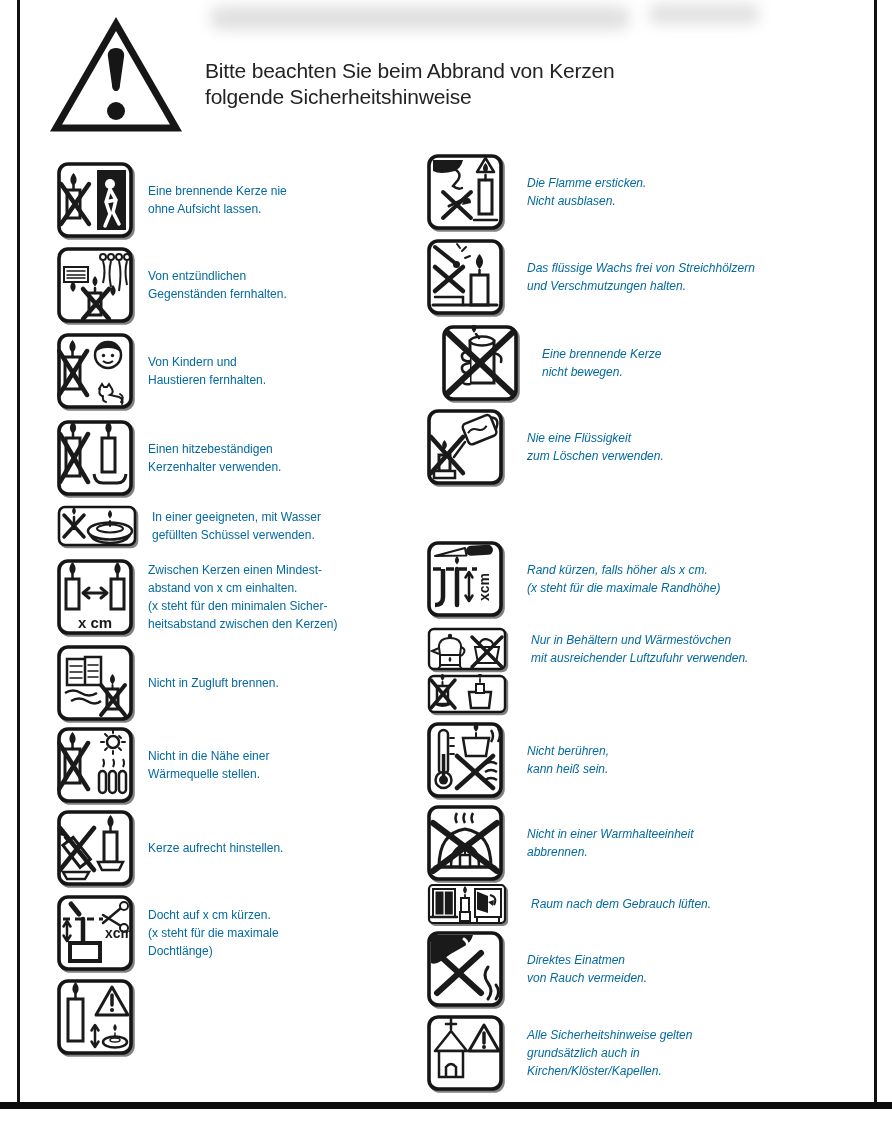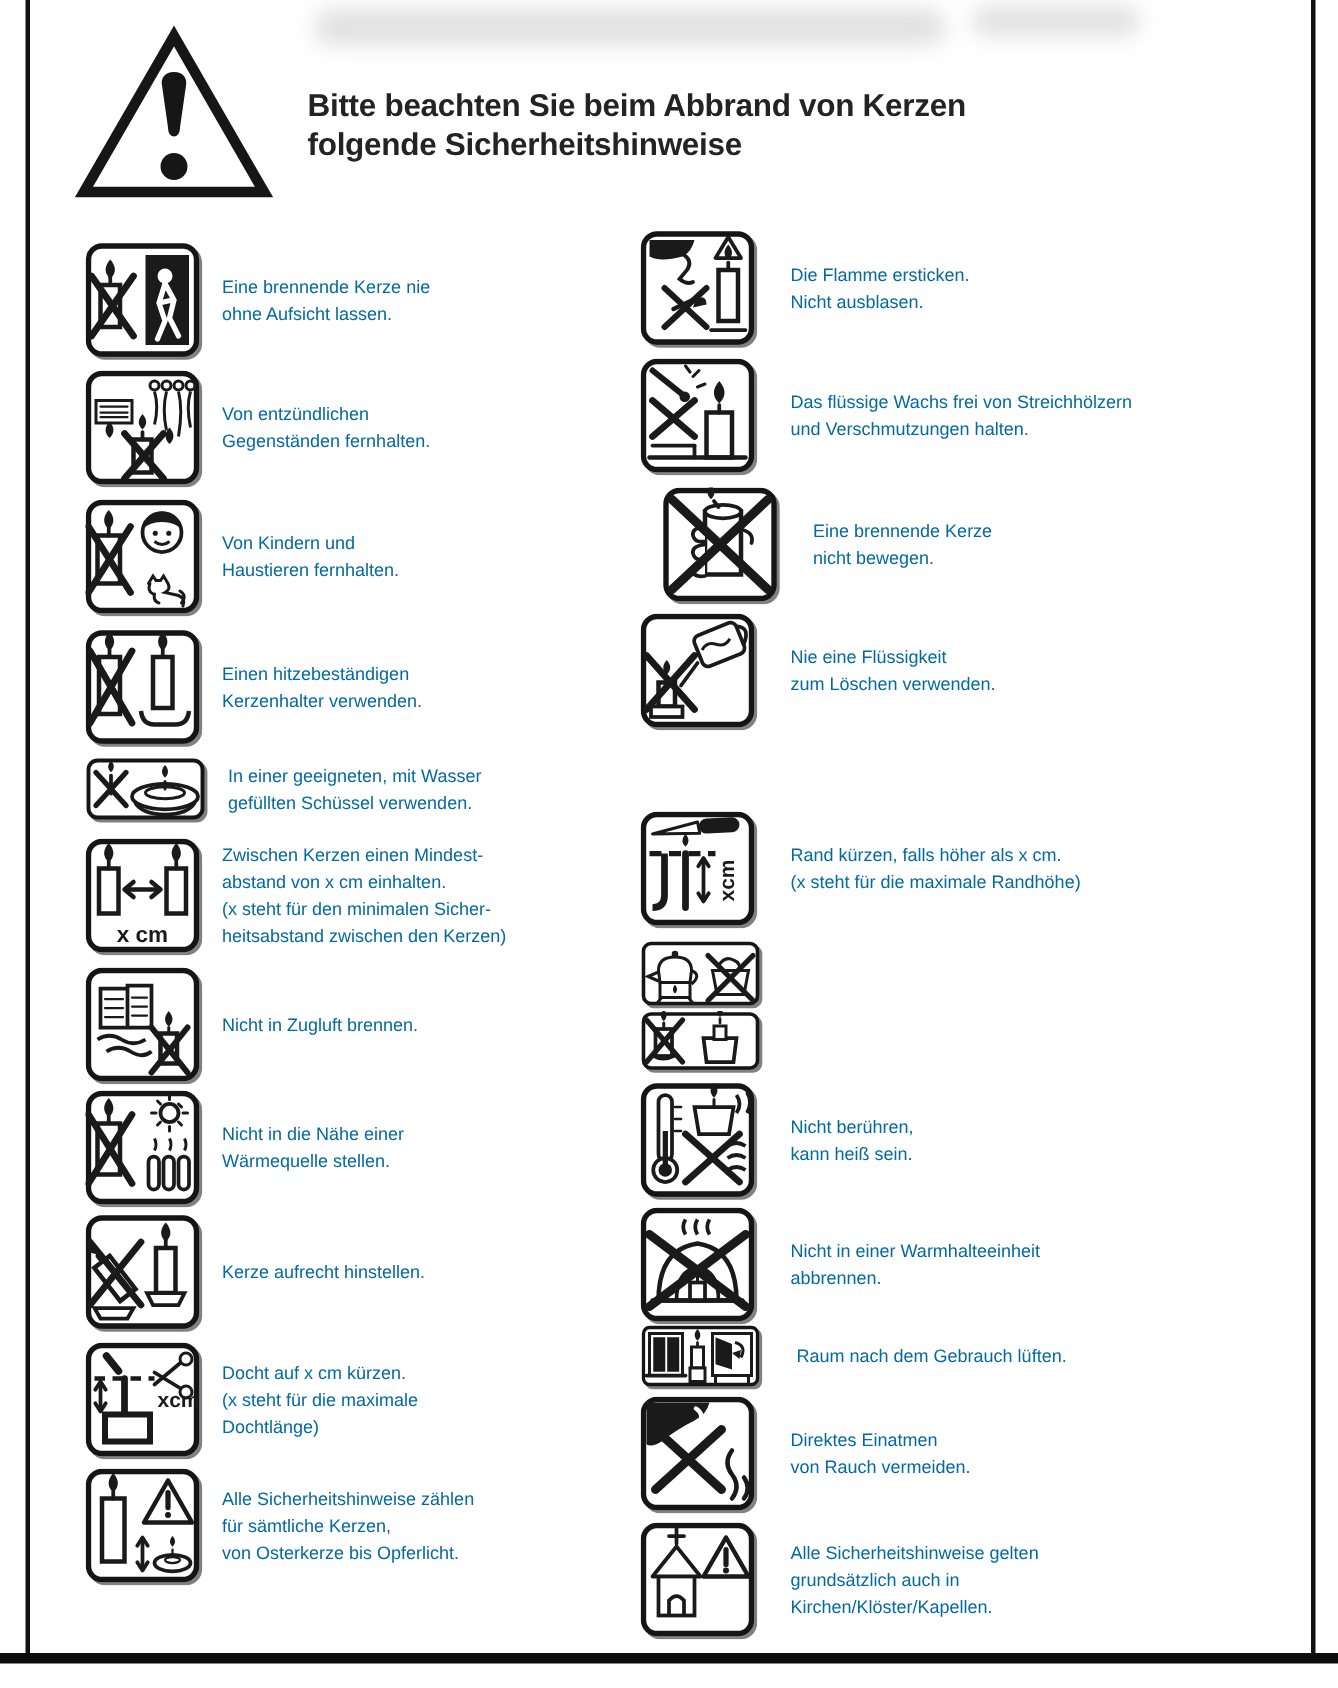--- a/index.html
+++ b/index.html
@@ -6,27 +6,27 @@
   .page{position:relative;width:892px;height:1125px;background:#fff;overflow:hidden;
         font-family:"Liberation Sans","DejaVu Sans",sans-serif;}
   .border-v{position:absolute;top:0;width:3px;height:1104px;background:#121212;}
   .b-left{left:17px}
   .b-right{left:874px}
   .border-bottom{position:absolute;left:0;top:1102px;width:892px;height:7px;background:#0c0c0c;}
   .smudge{position:absolute;background:#c8c8c8;filter:blur(7px);opacity:.55;border-radius:10px;}
   .s1{left:210px;top:6px;width:420px;height:24px;}
   .s2{left:648px;top:4px;width:112px;height:20px;}
   .hdr-triangle{position:absolute;left:50px;top:16px;line-height:0;}
-  .title{position:absolute;left:205px;top:58px;font-size:21px;font-weight:bold;line-height:26px;
+  .title{position:absolute;left:205px;top:58px;font-size:21px;font-weight:normal;line-height:26px;
          color:#232323;white-space:pre-line;letter-spacing:-0.2px;}
   .row{position:absolute;display:flex;align-items:center;}
   .pict{flex:0 0 auto;line-height:0;filter:drop-shadow(2px 2.5px 0 rgba(25,25,25,.55));}
   .txt{font-size:12px;line-height:18px;color:#0369a1;white-space:pre-line;}
   .cl .txt{margin-left:15px;}
-  .cr .txt{margin-left:24px;}
+  .cr .txt{margin-left:24px;font-style:italic;}
 </style>
 </head>
 <body>
 
 <div class="page">
   <div class="border-v b-left"></div>
   <div class="border-v b-right"></div>
   <div class="border-bottom"></div>
   <div class="smudge s1"></div>
   <div class="smudge s2"></div>
@@ -237,23 +237,20 @@
           <path d="M55 8 L71 36 H39 Z" fill="#fff" stroke="#1a1a1a" stroke-width="3" stroke-linejoin="round"></path>
           <line x1="55" y1="16" x2="55" y2="26" stroke="#1a1a1a" stroke-width="3.5" stroke-linecap="round"></line>
           <circle cx="55" cy="31" r="2" fill="#1a1a1a"></circle>
           <line x1="38" y1="48" x2="38" y2="66" stroke="#1a1a1a" stroke-width="2.5" stroke-linecap="round"></line>
           <path d="M34.5 51.5 l3.5 -5.5 3.5 5.5 M34.5 62.5 l3.5 5.5 3.5 -5.5" stroke="#1a1a1a" stroke-width="2.5" fill="none" stroke-linecap="round" stroke-linejoin="round"></path>
           <ellipse cx="58" cy="63" rx="12" ry="5.5" fill="#fff" stroke="#1a1a1a" stroke-width="2.5"></ellipse>
   <ellipse cx="58" cy="61" rx="5" ry="2" fill="none" stroke="#1a1a1a" stroke-width="1.5"></ellipse>
           <line x1="58" y1="58" x2="58" y2="54" stroke="#1a1a1a" stroke-width="1.5" stroke-linecap="round"></line>
           <path d="M58 45c1.9800000000000002 2.3100000000000005 2.53 4.675000000000001 0 7.15c-2.53 -2.475 -1.9800000000000002 -4.840000000000001 0 -7.15Z" fill="#1a1a1a"></path>
         </svg></span>
-    <div class="txt">Alle Sicherheitshinweise zählen
-für sämtliche Kerzen,
-von Osterkerze bis Opferlicht.</div>
   </div>
 
   <div class="row cr" style="left:427px;top:153px;min-height:78px">
     <span class="pict"><svg width="76" height="76" viewBox="0 0 76 76">
           <rect x="2" y="2" width="72" height="72" rx="9" fill="#fff" stroke="#151515" stroke-width="3.6"></rect>
           <path d="M6 6 H36 Q34 14 28 17 Q13 21 6 17 Z" fill="#1a1a1a"></path>
   <path d="M29 16 q6 4 2 10 l-5 6 q5 4 9 2" stroke="#1a1a1a" stroke-width="2.5" fill="none" stroke-linecap="round"></path>
           <line x1="22" y1="52" x2="37" y2="45" stroke="#1a1a1a" stroke-width="3" stroke-linecap="round"></line>
           <path d="M37 45 q7 -3 7 4 l-9 2 Z" fill="#1a1a1a"></path>
           <line x1="16" y1="38" x2="44" y2="64" stroke="#1a1a1a" stroke-width="4" stroke-linecap="round"></line>
@@ -345,20 +342,22 @@
   <path d="M12 21 l-7 3 7 3 M34 20 q7 3 0 9" stroke="#1a1a1a" stroke-width="2" fill="none"></path>
   <rect x="13" y="28" width="20" height="10" fill="#fff" stroke="#1a1a1a" stroke-width="2"></rect>
           <path d="M23 29.5c1.62 1.8900000000000001 2.07 3.825 0 5.8500000000000005c-2.07 -2.025 -1.62 -3.9600000000000004 0 -5.8500000000000005Z" fill="#1a1a1a"></path>
           <line x1="14" y1="38" x2="11" y2="42" stroke="#1a1a1a" stroke-width="2" stroke-linecap="round"></line>
           <line x1="32" y1="38" x2="35" y2="42" stroke="#1a1a1a" stroke-width="2" stroke-linecap="round"></line>
           <path d="M48 20 h24 l-3 16 h-18 Z" stroke="#1a1a1a" stroke-width="2" fill="#fff"></path>
   <path d="M52 17 q4 -7 10 -4 q5 2 4 7" stroke="#1a1a1a" stroke-width="2" fill="none"></path>
           <line x1="45" y1="10" x2="75" y2="40" stroke="#1a1a1a" stroke-width="3.5" stroke-linecap="round"></line>
           <line x1="45" y1="40" x2="75" y2="10" stroke="#1a1a1a" stroke-width="3.5" stroke-linecap="round"></line>
         </svg></span>
+    <div class="txt">Nur in Behältern und Wärmestövchen
+mit ausreichender Luftzufuhr verwenden.</div>
   </div>
   <div class="row cr" style="left:427px;top:674px;min-height:40px">
     <span class="pict"><svg width="80" height="40" viewBox="0 0 80 40">
           <rect x="2" y="2" width="76" height="36" rx="5" fill="#fff" stroke="#151515" stroke-width="2.4"></rect>
           <rect x="10" y="12" width="11" height="18" fill="#fff" stroke="#1a1a1a" stroke-width="2.5"></rect>
           <line x1="15.5" y1="12" x2="15.5" y2="8" stroke="#1a1a1a" stroke-width="2" stroke-linecap="round"></line>
           <path d="M15.5 -1c2.16 2.52 2.76 5.1 0 7.8c-2.76 -2.6999999999999997 -2.16 -5.28 0 -7.8Z" fill="#1a1a1a"></path>
           <path d="M8 30 q7 4 15 0" stroke="#1a1a1a" stroke-width="2" fill="none"></path>
           <line x1="4" y1="6" x2="28" y2="34" stroke="#1a1a1a" stroke-width="3.5" stroke-linecap="round"></line>
           <line x1="4" y1="34" x2="28" y2="6" stroke="#1a1a1a" stroke-width="3.5" stroke-linecap="round"></line>

